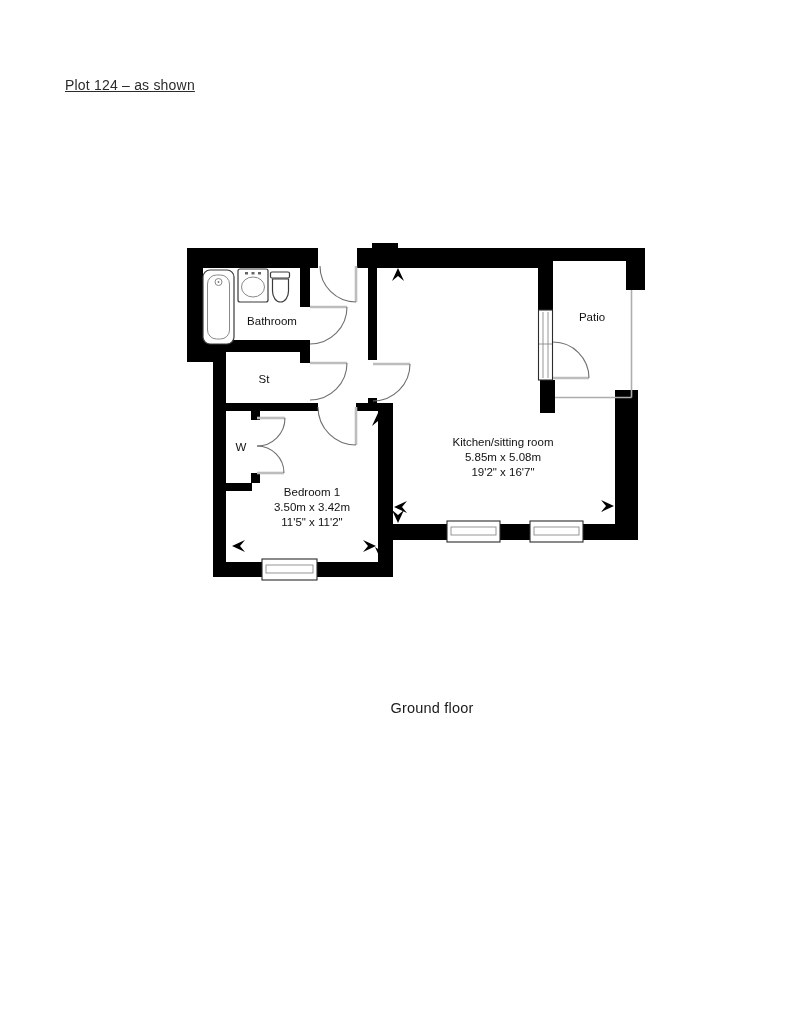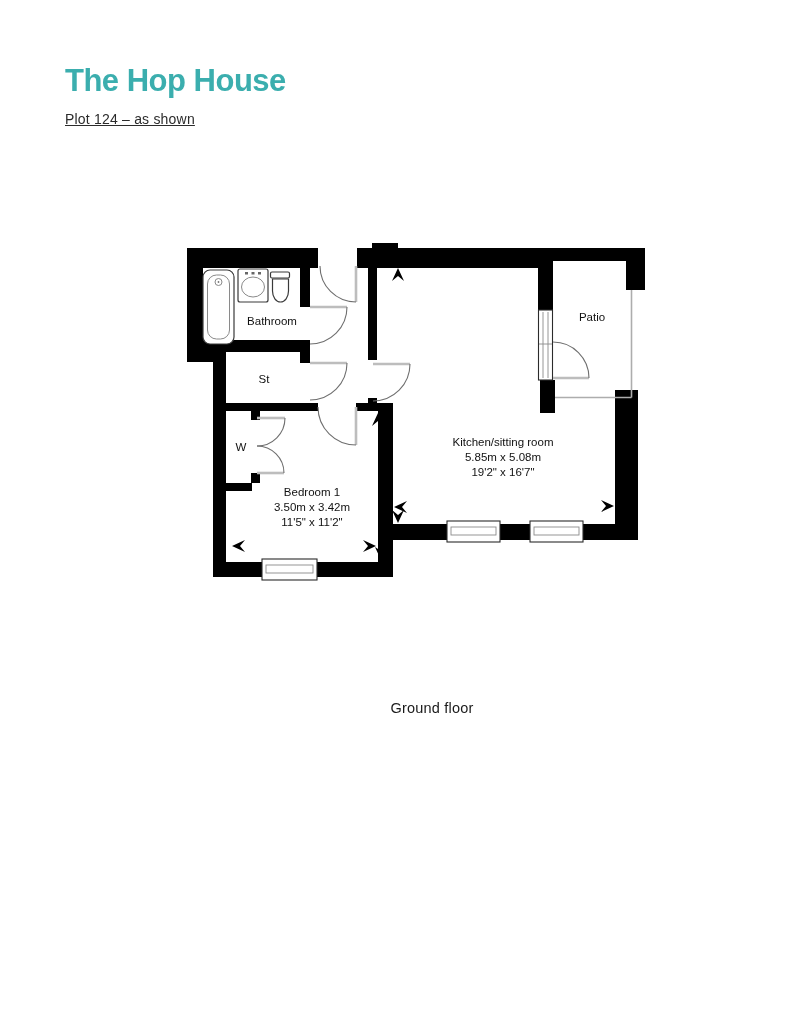--- a/index.html
+++ b/index.html
@@ -21,21 +21,20 @@
   .fix-in{fill:none;stroke:#8a8a8a;stroke-width:1;}
   .arrow{fill:#000;}
   .openedge{stroke:#adadad;stroke-width:1.6;fill:none;}
 </style>
 </head>
 <body>
 
 <div class="page">
 
   <div class="hdr">
-    <div class="title">The Hop House</div>
     <div class="subtitle">Plot 124 – as shown</div>
   </div>
 
   <svg class="plan-svg" width="800" height="1036" viewBox="0 0 800 1036" xmlns="http://www.w3.org/2000/svg">
 
     <g>
       <rect class="wall" x="187" y="248" width="131" height="20"></rect>
       <rect class="wall" x="357" y="248" width="181" height="20"></rect>
       <rect class="wall" x="538" y="248" width="107" height="13"></rect>
       <rect class="wall" x="372" y="243" width="26" height="6"></rect>

